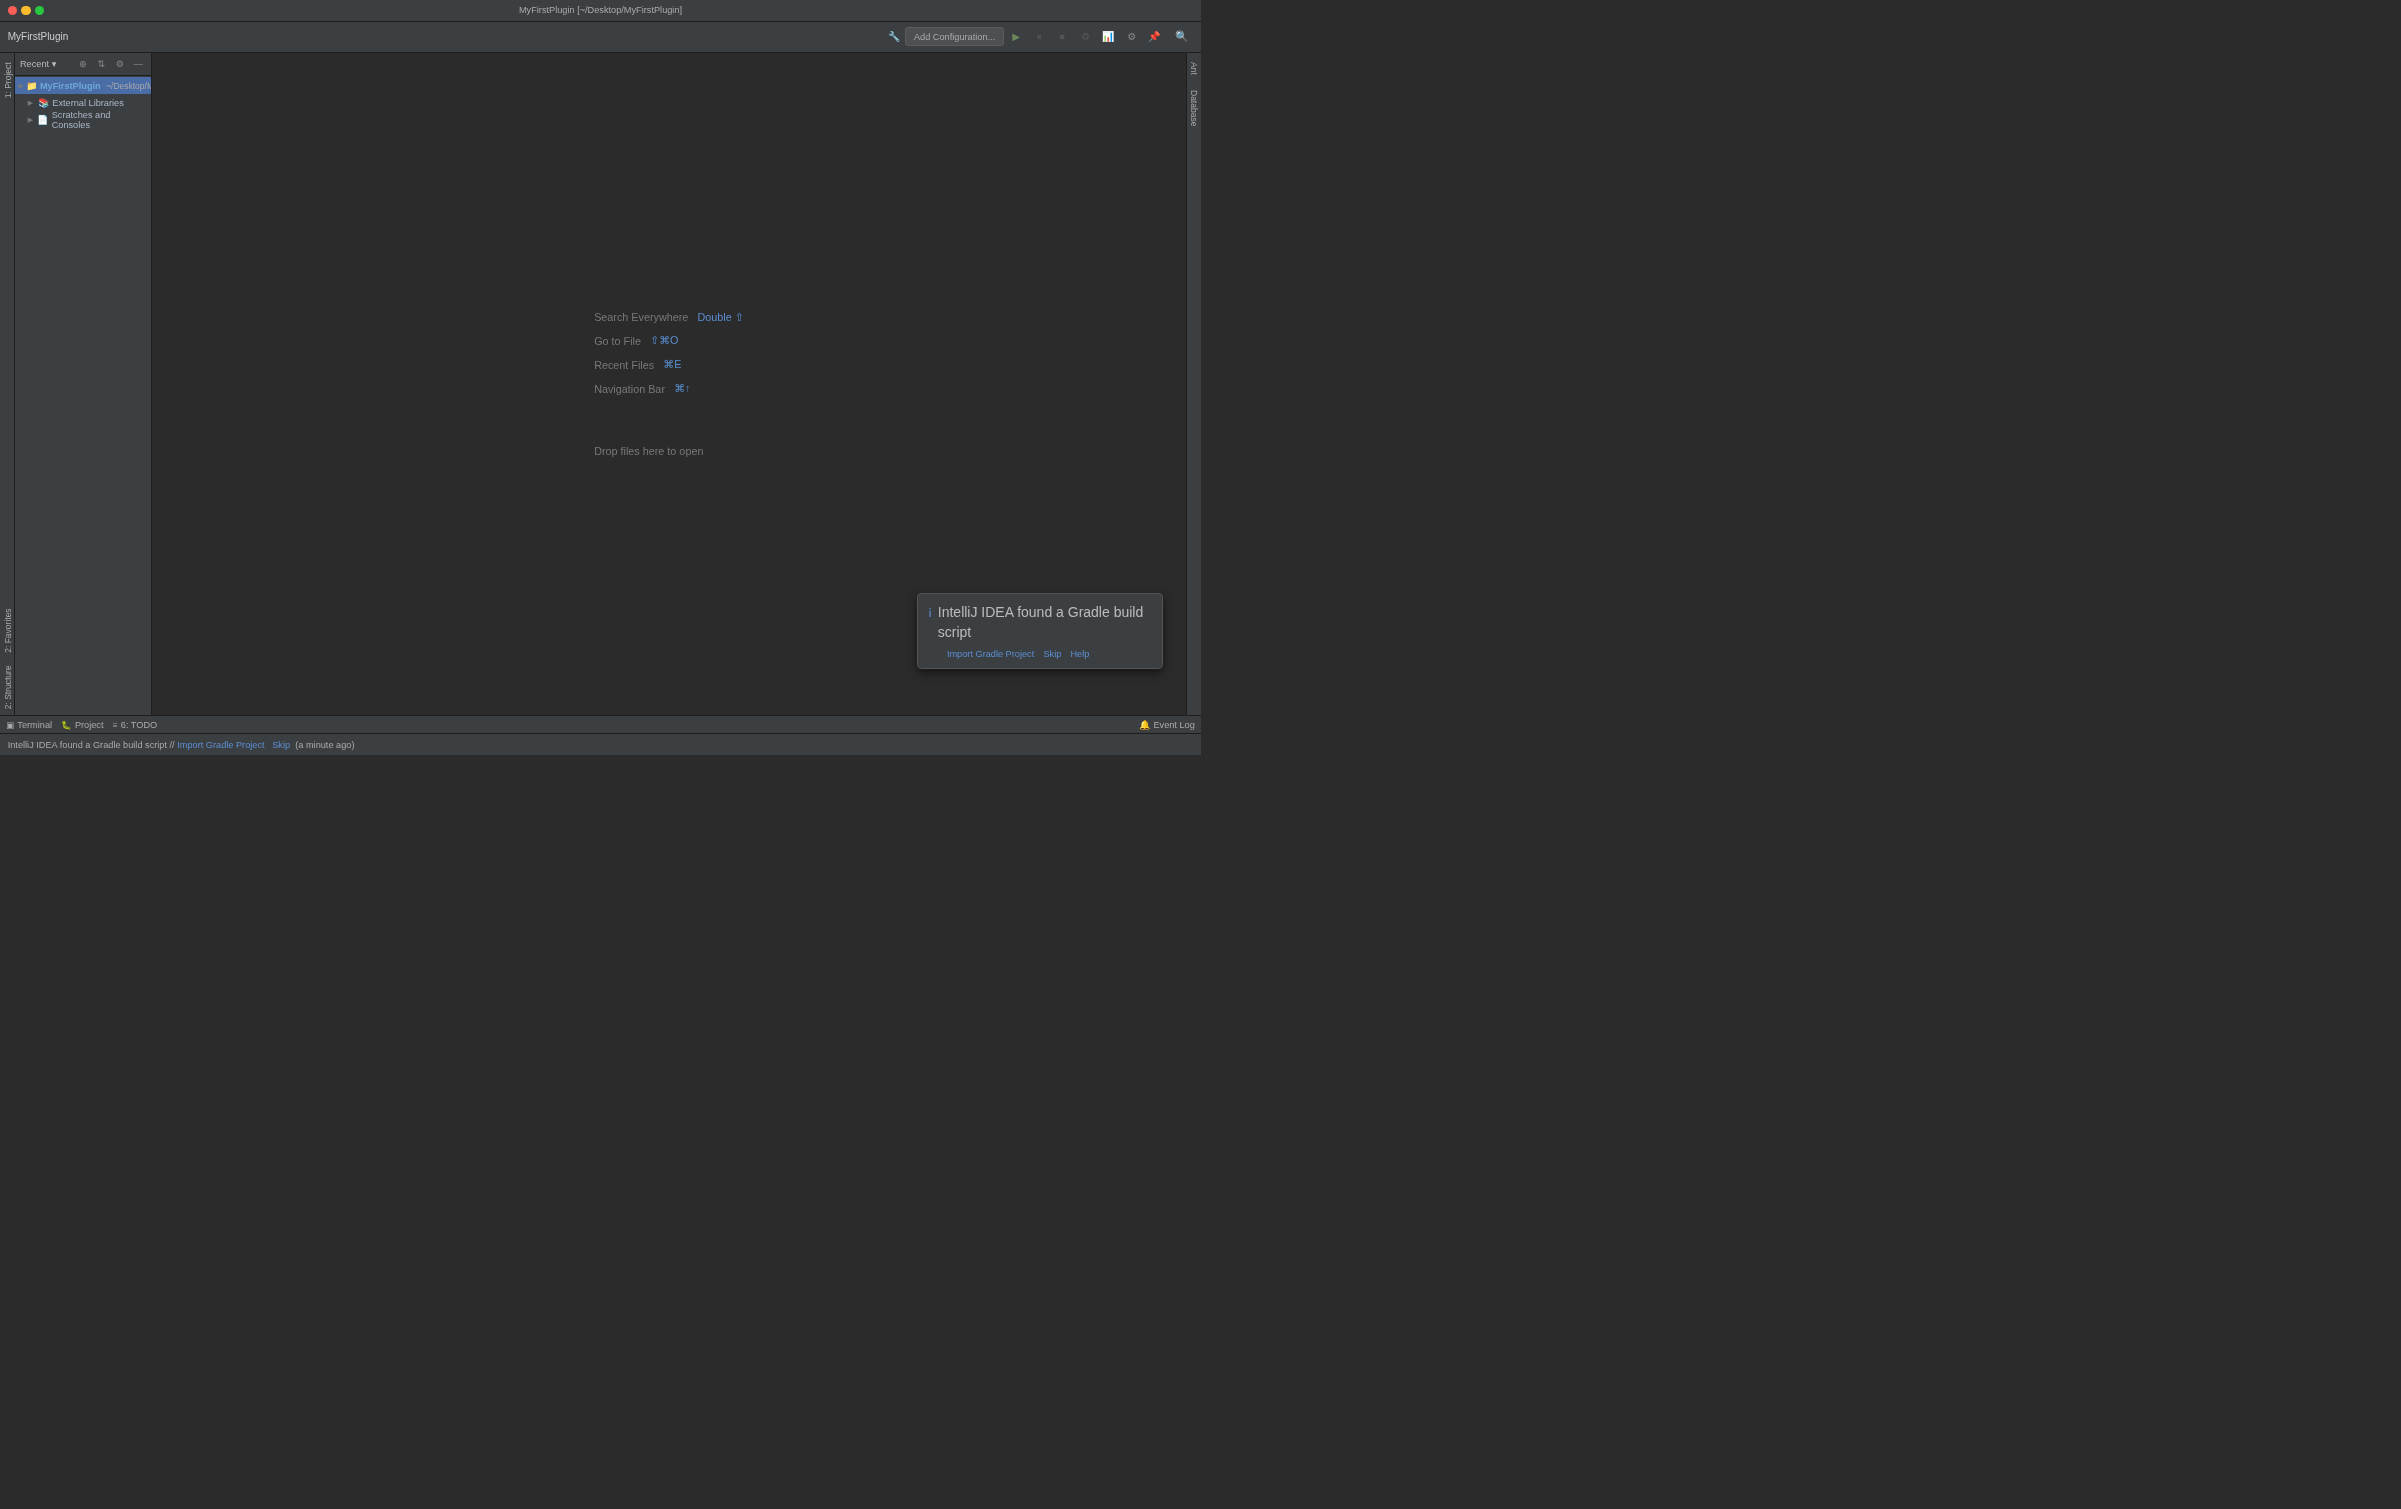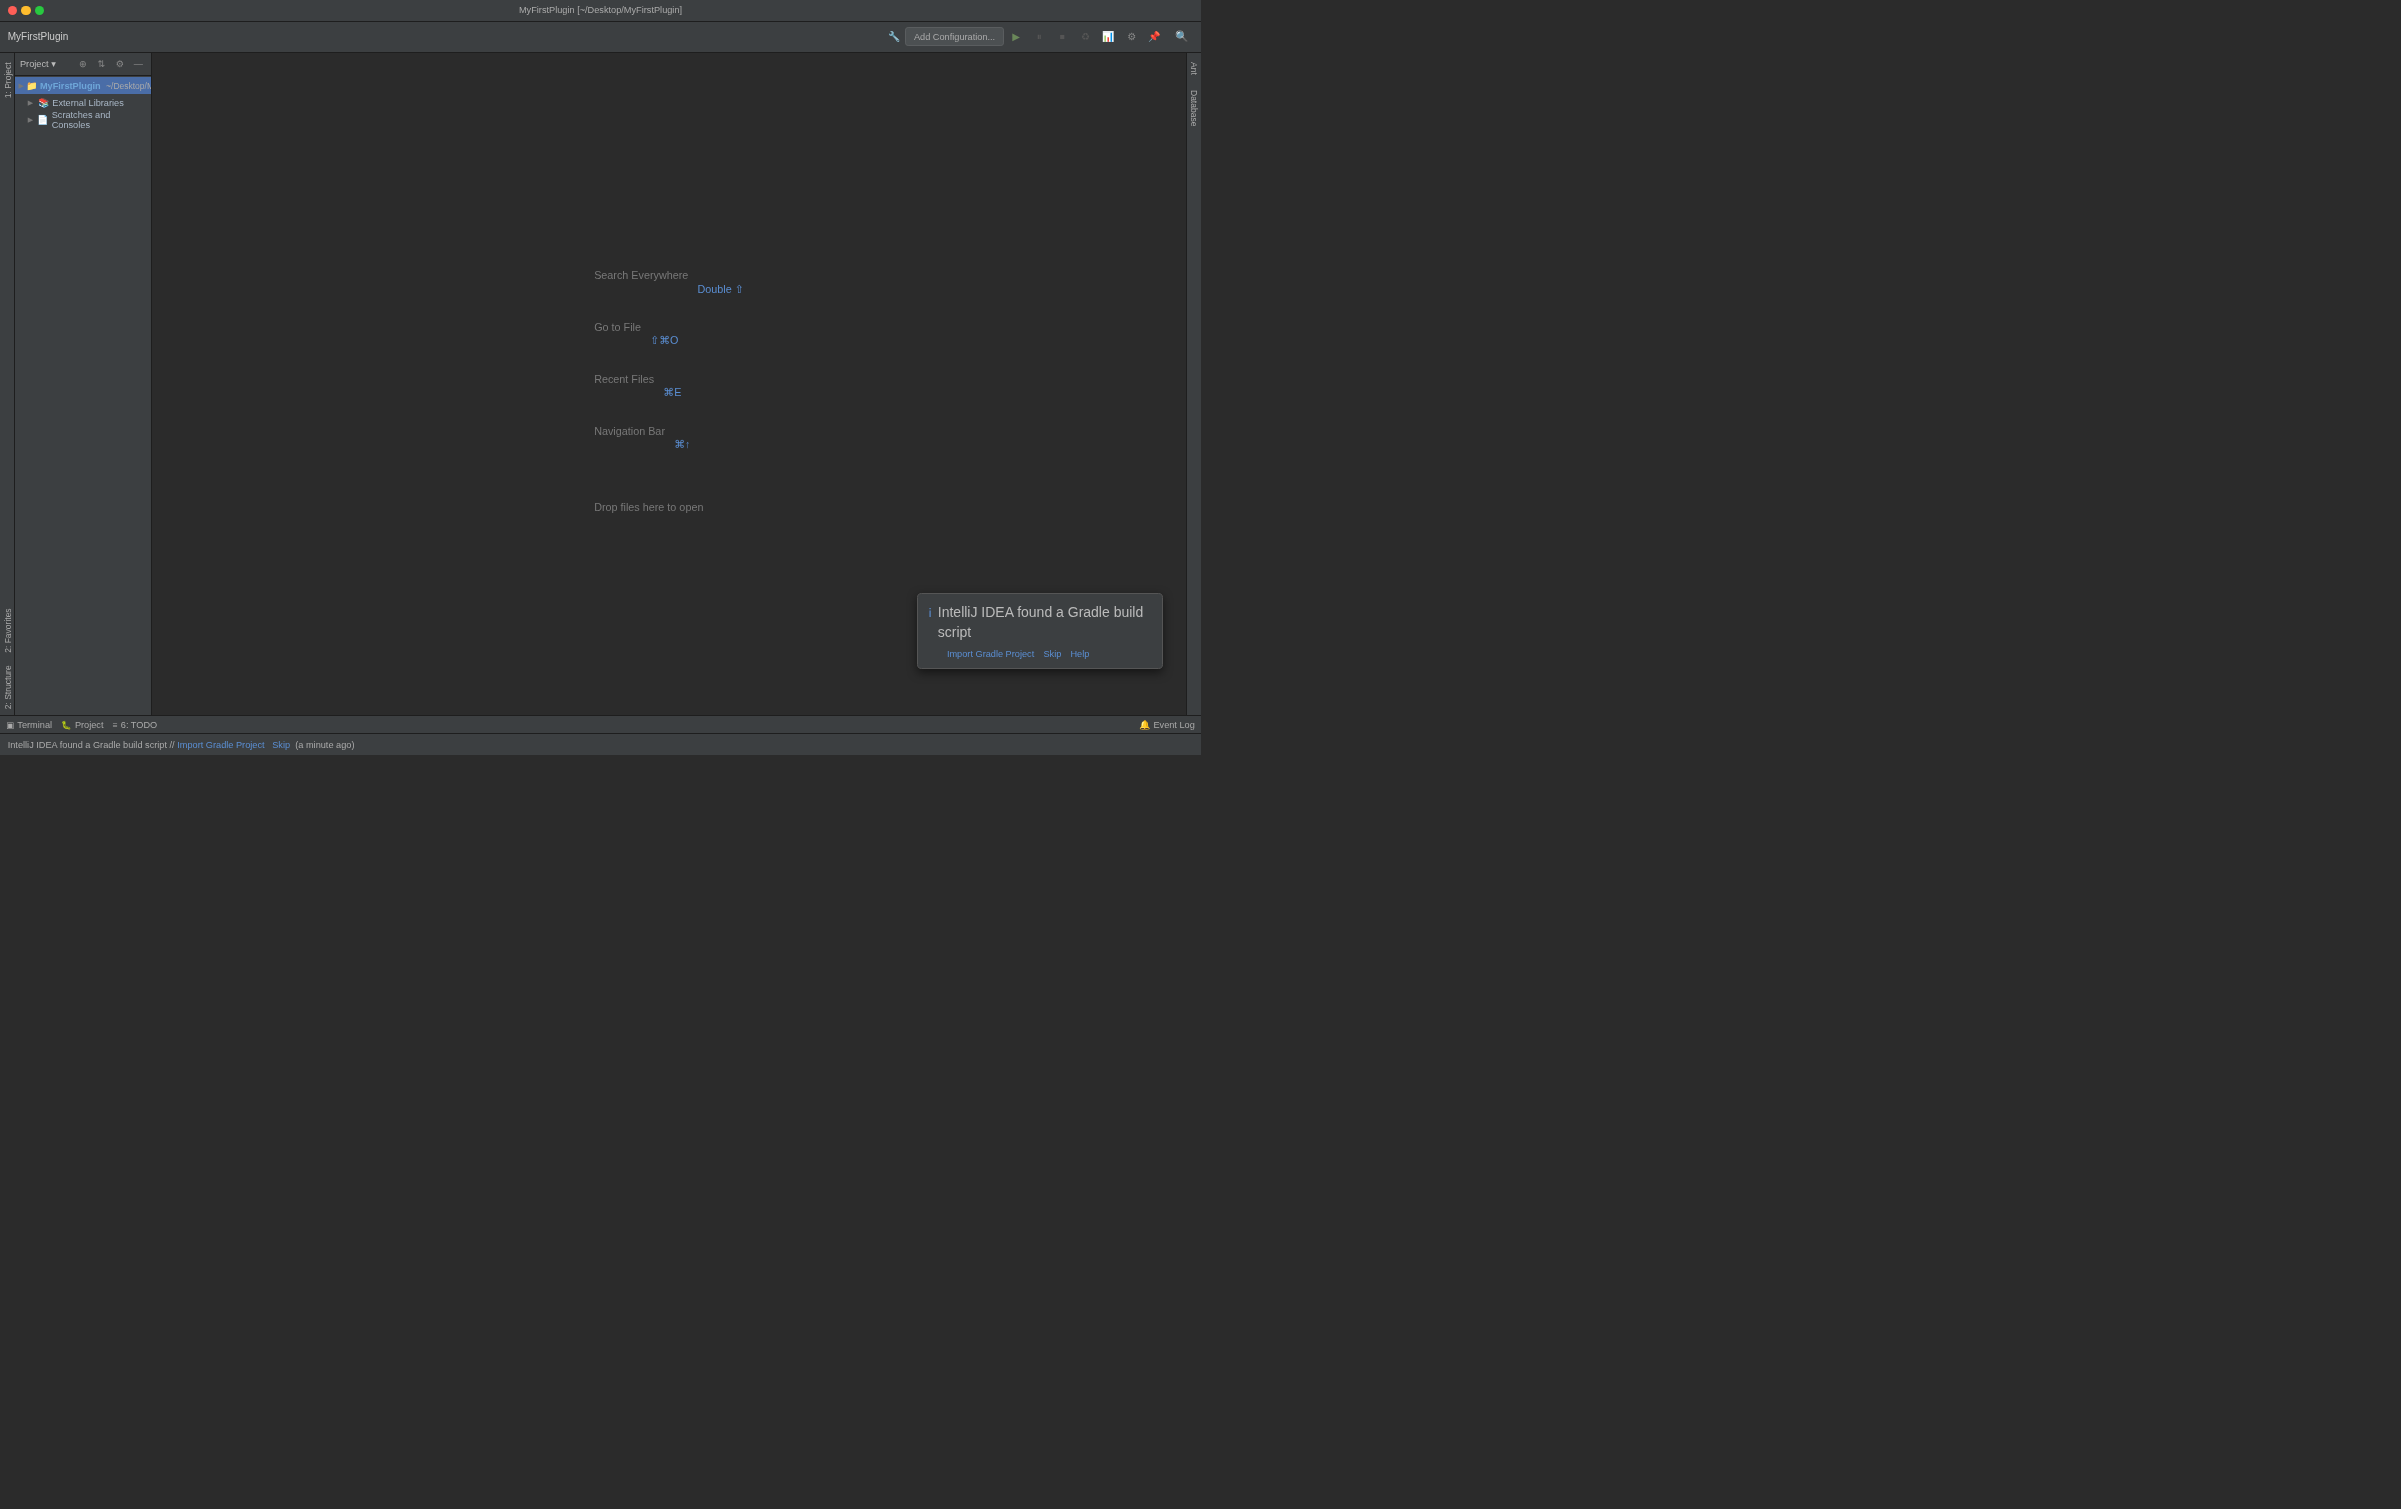--- a/index.html
+++ b/index.html
@@ -204,21 +204,20 @@
     }
 
     .hint-label {
       font-size: 10.8px;
       color: #787878;
     }
 
     .hint-shortcut {
       font-size: 10.8px;
       color: #5b8fd4;
-      margin-top: 28px;
     }
 
     .hint-drop {
       font-size: 10.8px;
       color: #787878;
       margin-top: 39px;
     }
 
     
     .right-sidebar {
@@ -408,21 +407,21 @@
 
   <div class="left-tab-bar">
     <div class="left-tab">1: Project</div>
     <div style="flex:1"></div>
     <div class="left-tab">2: Favorites</div>
     <div class="left-tab">2: Structure</div>
   </div>
 
   <div class="project-panel">
     <div class="project-toolbar">
-      <span class="project-label">Project ▾</span>
+      <span class="project-label">Recent ▾</span>
       <div class="proj-icon-btn">⊕</div>
       <div class="proj-icon-btn">⇅</div>
       <div class="proj-icon-btn">⚙</div>
       <div class="proj-icon-btn">—</div>
     </div>
 
     <div class="project-tree">
 
       <div class="tree-item selected">
         <span class="tree-arrow">▶</span>

